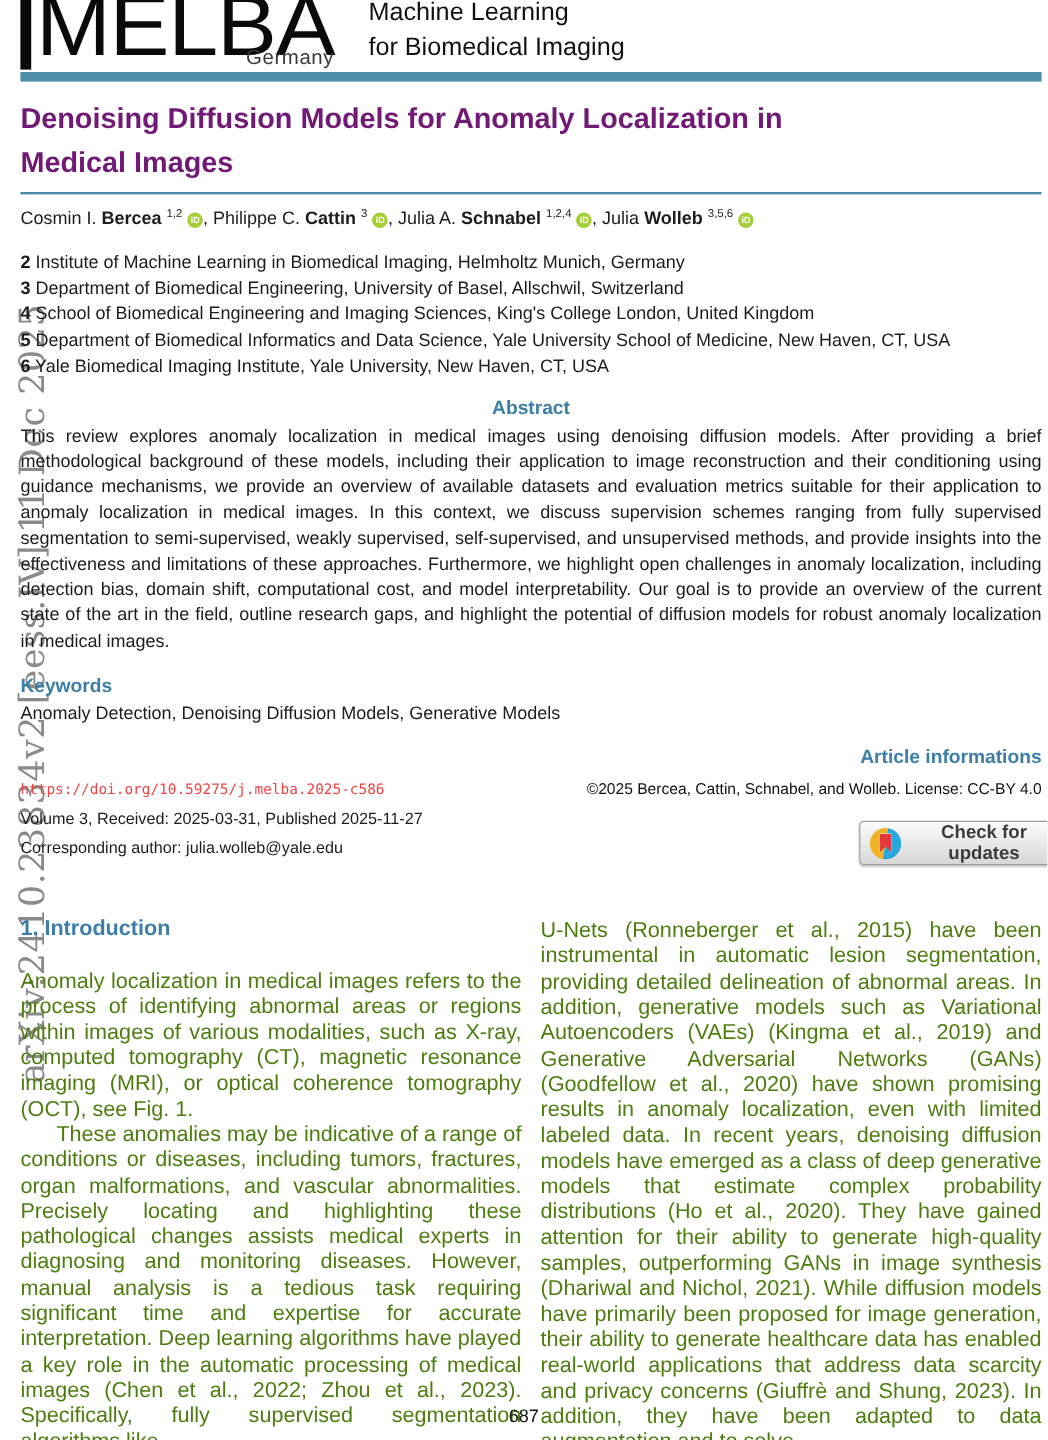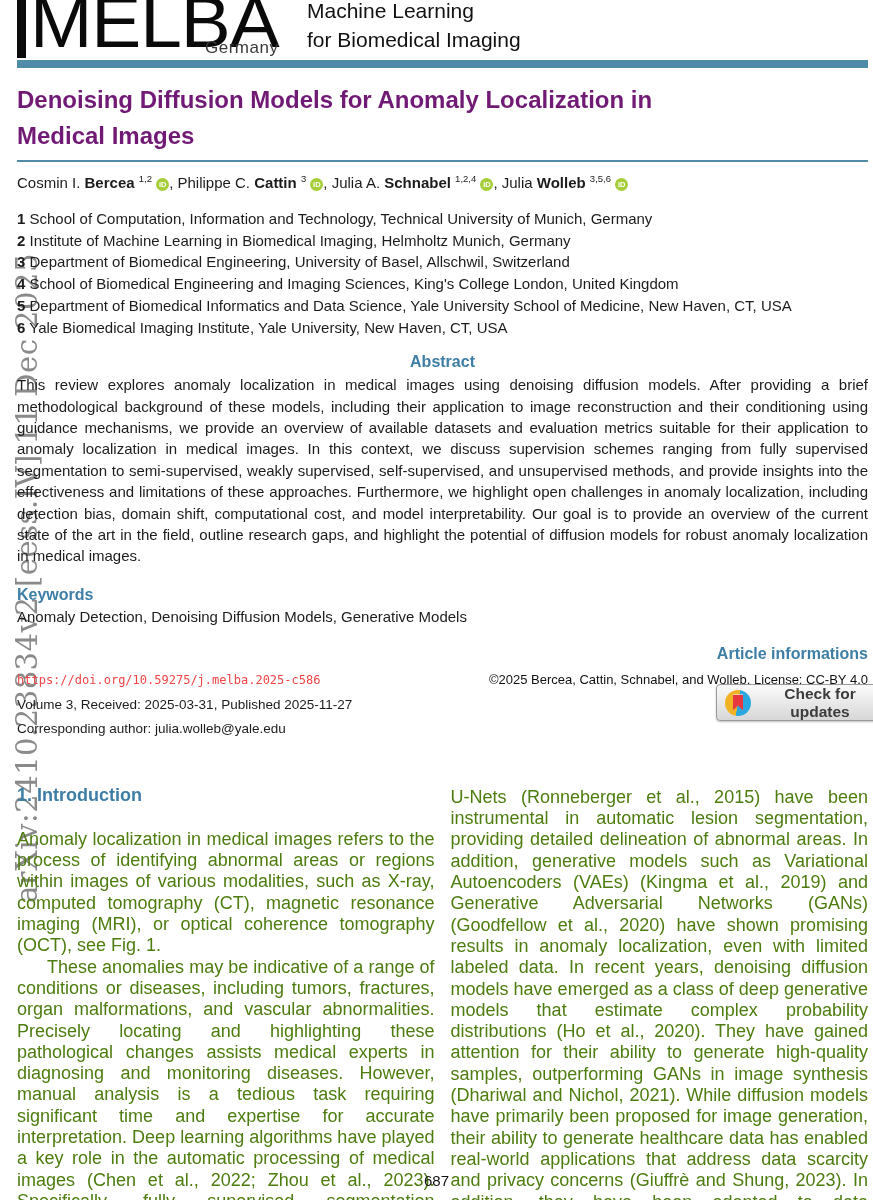--- a/index.html
+++ b/index.html
@@ -153,21 +153,20 @@
     <div class="teal-bar"></div>
 
     <h1 class="title">Denoising Diffusion Models for Anomaly Localization in Medical Images</h1>
     <div class="title-rule"></div>
 
     <div class="authors">
       <span><span>Cosmin I.</span> <b>Bercea</b> <sup>1,2</sup> <span class="orcid">iD</span><span>, </span></span><span><span>Philippe C.</span> <b>Cattin</b> <sup>3</sup> <span class="orcid">iD</span><span>, </span></span><span><span>Julia A.</span> <b>Schnabel</b> <sup>1,2,4</sup> <span class="orcid">iD</span><span>, </span></span><span><span>Julia</span> <b>Wolleb</b> <sup>3,5,6</sup> <span class="orcid">iD</span></span>
     </div>
 
     <div class="affiliations">
-      <div class="affil"><b>1</b> <span>School of Computation, Information and Technology, Technical University of Munich, Germany</span></div>
       <div class="affil"><b>2</b> <span>Institute of Machine Learning in Biomedical Imaging, Helmholtz Munich, Germany</span></div>
       <div class="affil"><b>3</b> <span>Department of Biomedical Engineering, University of Basel, Allschwil, Switzerland</span></div>
       <div class="affil"><b>4</b> <span>School of Biomedical Engineering and Imaging Sciences, King's College London, United Kingdom</span></div>
       <div class="affil"><b>5</b> <span>Department of Biomedical Informatics and Data Science, Yale University School of Medicine, New Haven, CT, USA</span></div>
       <div class="affil"><b>6</b> <span>Yale Biomedical Imaging Institute, Yale University, New Haven, CT, USA</span></div>
     </div>
 
     <h2 class="sub abstract-head">Abstract</h2>
     <p class="abstract-text">This review explores anomaly localization in medical images using denoising diffusion models. After providing a brief methodological background of these models, including their application to image reconstruction and their conditioning using guidance mechanisms, we provide an overview of available datasets and evaluation metrics suitable for their application to anomaly localization in medical images. In this context, we discuss supervision schemes ranging from fully supervised segmentation to semi-supervised, weakly supervised, self-supervised, and unsupervised methods, and provide insights into the effectiveness and limitations of these approaches. Furthermore, we highlight open challenges in anomaly localization, including detection bias, domain shift, computational cost, and model interpretability. Our goal is to provide an overview of the current state of the art in the field, outline research gaps, and highlight the potential of diffusion models for robust anomaly localization in medical images.</p>
 

